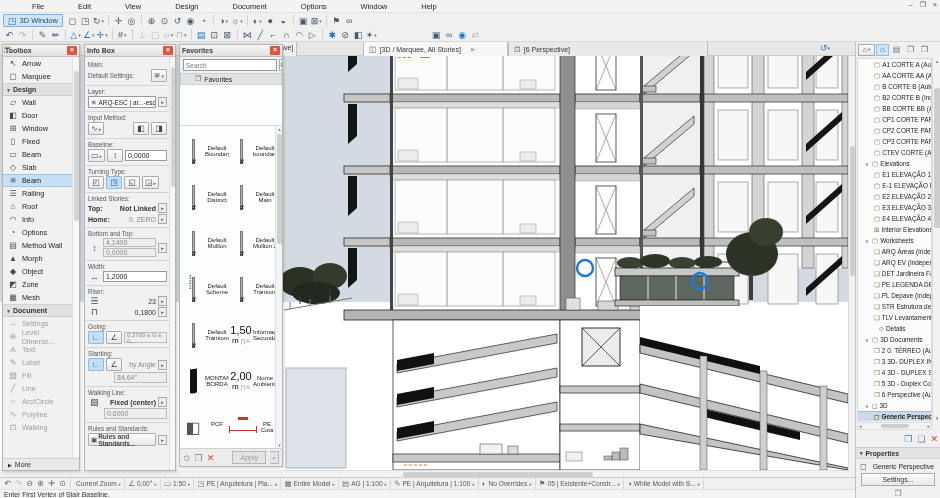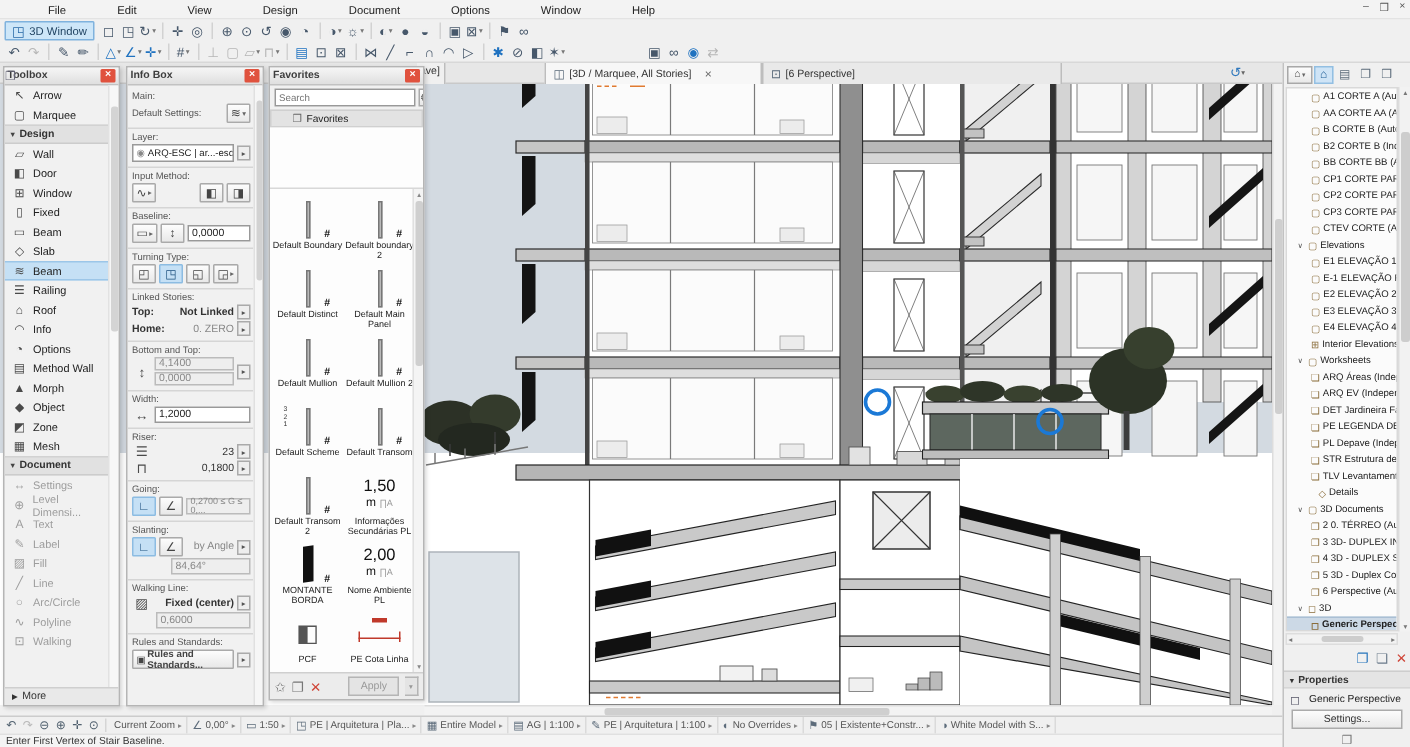--- a/index.html
+++ b/index.html
@@ -93,21 +93,21 @@
   .fav-search{flex:1;height:12px;border:1px solid #999;background:#fff;font-size:6.5px;padding:0 2px;
     font-family:"Liberation Sans",sans-serif;color:#444;}
   .fav-gear{width:15px;height:12px;border:1px solid #aaa;background:linear-gradient(#fdfdfd,#e8e8e8);
     font-size:7px;color:#555;display:flex;align-items:center;justify-content:center;gap:1px;}
   .fav-root{display:flex;align-items:center;gap:3px;height:12px;background:#e3e3e3;border:1px solid #d0d0d0;
     margin:0 0 0 0;padding-left:14px;font-size:6.8px;color:#222;}
   .fav-root .fic{font-size:7px;color:#666;}
   .fav-empty{height:41px;background:#fdfdfd;border-bottom:1px solid #d8d8d8;}
   .fav-grid-wrap{position:relative;height:322px;background:#fdfdfd;overflow:hidden;}
   .fav-grid{display:grid;grid-template-columns:48px 48px;grid-auto-rows:46px;padding:2px 0 0 1px;}
-  .fav-cell{display:flex;flex-direction:column;align-items:center;justify-content:flex-end;overflow:hidden;}
+  .fav-cell{display:flex;flex-direction:row;align-items:center;justify-content:flex-start;overflow:hidden;}
   .fav-ic{height:30px;display:flex;align-items:center;justify-content:center;position:relative;width:100%;}
   .fav-label{font-size:6px;line-height:6.5px;text-align:center;color:#222;height:13px;overflow:hidden;width:100%;}
   .fv-bar{width:3px;height:25px;background:#b9b9b9;border:1px solid #777;display:inline-block;}
   .fv-sym{position:absolute;right:9px;bottom:1px;font-size:7px;color:#111;font-weight:bold;}
   .fv-nums{position:absolute;left:8px;top:1px;font-size:4.5px;line-height:5px;color:#333;}
   .fv-big{font-size:11px;color:#111;line-height:11px;display:block;text-align:center;}
   .fv-sub{font-size:8px;color:#111;display:block;text-align:center;line-height:9px;}
   .fv-sub i{font-style:normal;color:#999;font-size:6px;}
   .fv-text{display:flex;flex-direction:column;}
   .fv-black{width:7px;height:24px;background:#111;display:inline-block;transform:skewY(-8deg);}

